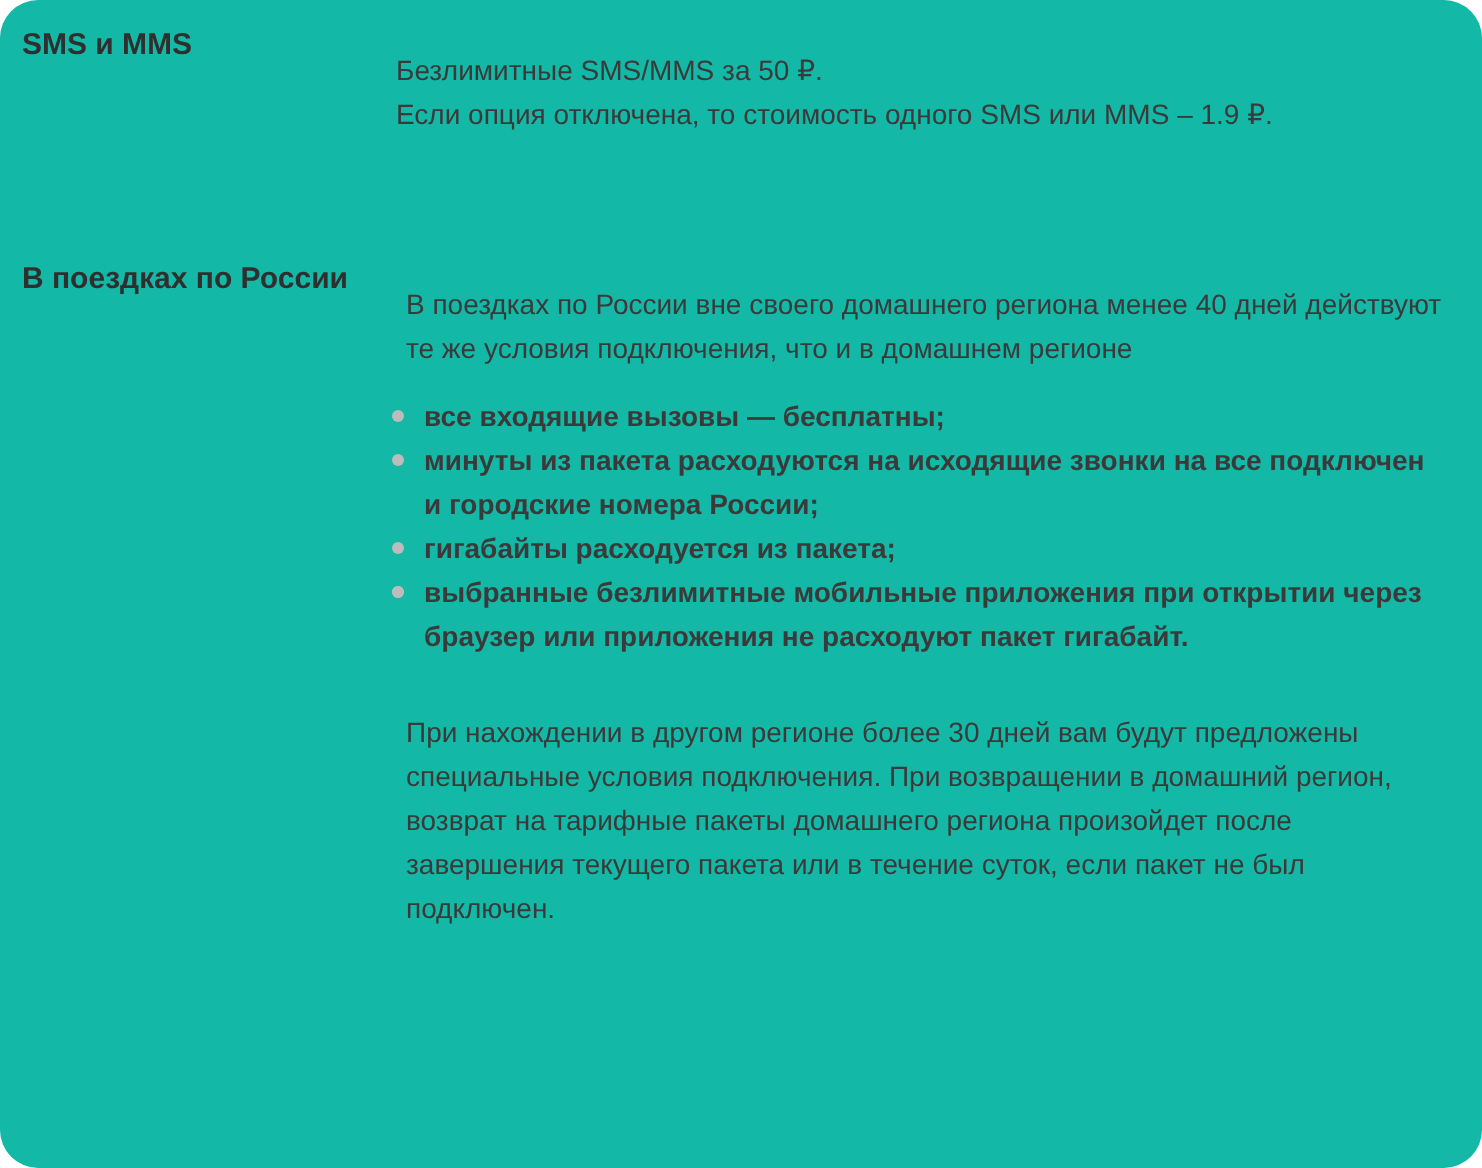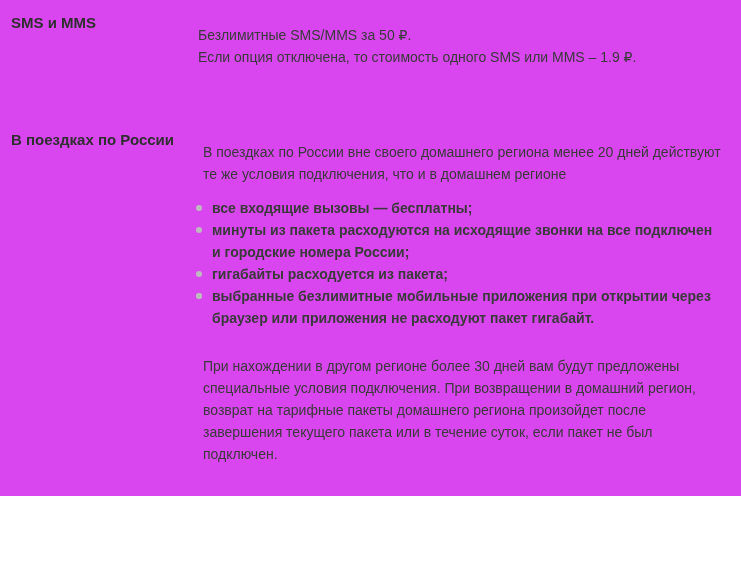--- a/index.html
+++ b/index.html
@@ -3,29 +3,30 @@
 <meta charset="utf-8">
 <style>
   html, body {
     margin: 0;
     padding: 0;
     background: #ffffff;
   }
   .page {
     position: relative;
     width: 741px;
-    height: 496px;
+    height: 584px;
     box-sizing: border-box;
     padding: 12px 0 6px 11px;
-    background: #d946ef;
+    background: #14b8a6;
     font-family: "Liberation Sans", "DejaVu Sans", sans-serif;
     color: #3a3a3a;
     font-size: 14px;
     line-height: 22px;
     overflow: hidden;
+    border-radius: 19px;
   }
   .row {
     display: flex;
     align-items: flex-start;
   }
   .row + .row {
     margin-top: 49px;
     justify-content: space-between;
   }
   .label-col {
@@ -82,21 +83,21 @@
     <div class="label-col">SMS и MMS</div>
     <div class="content-col">
       <p class="para">Безлимитные SMS/MMS за 50 ₽.
 Если опция отключена, то стоимость одного SMS или MMS – 1.9 ₽.</p>
     </div>
   </section>
 
   <section class="row">
     <div class="label-col">В поездках по России</div>
     <div class="content-col">
-      <p class="para">В поездках по России вне своего домашнего региона менее 20 дней действуют
+      <p class="para">В поездках по России вне своего домашнего региона менее 40 дней действуют
 те же условия подключения, что и в домашнем регионе</p>
       <ul class="bullets">
         <li>
           <span class="dot"></span>
           <span class="lines">все входящие вызовы — бесплатны;</span>
         </li>
         <li>
           <span class="dot"></span>
           <span class="lines">минуты из пакета расходуются на исходящие звонки на все подключен
 и городские номера России;</span>

